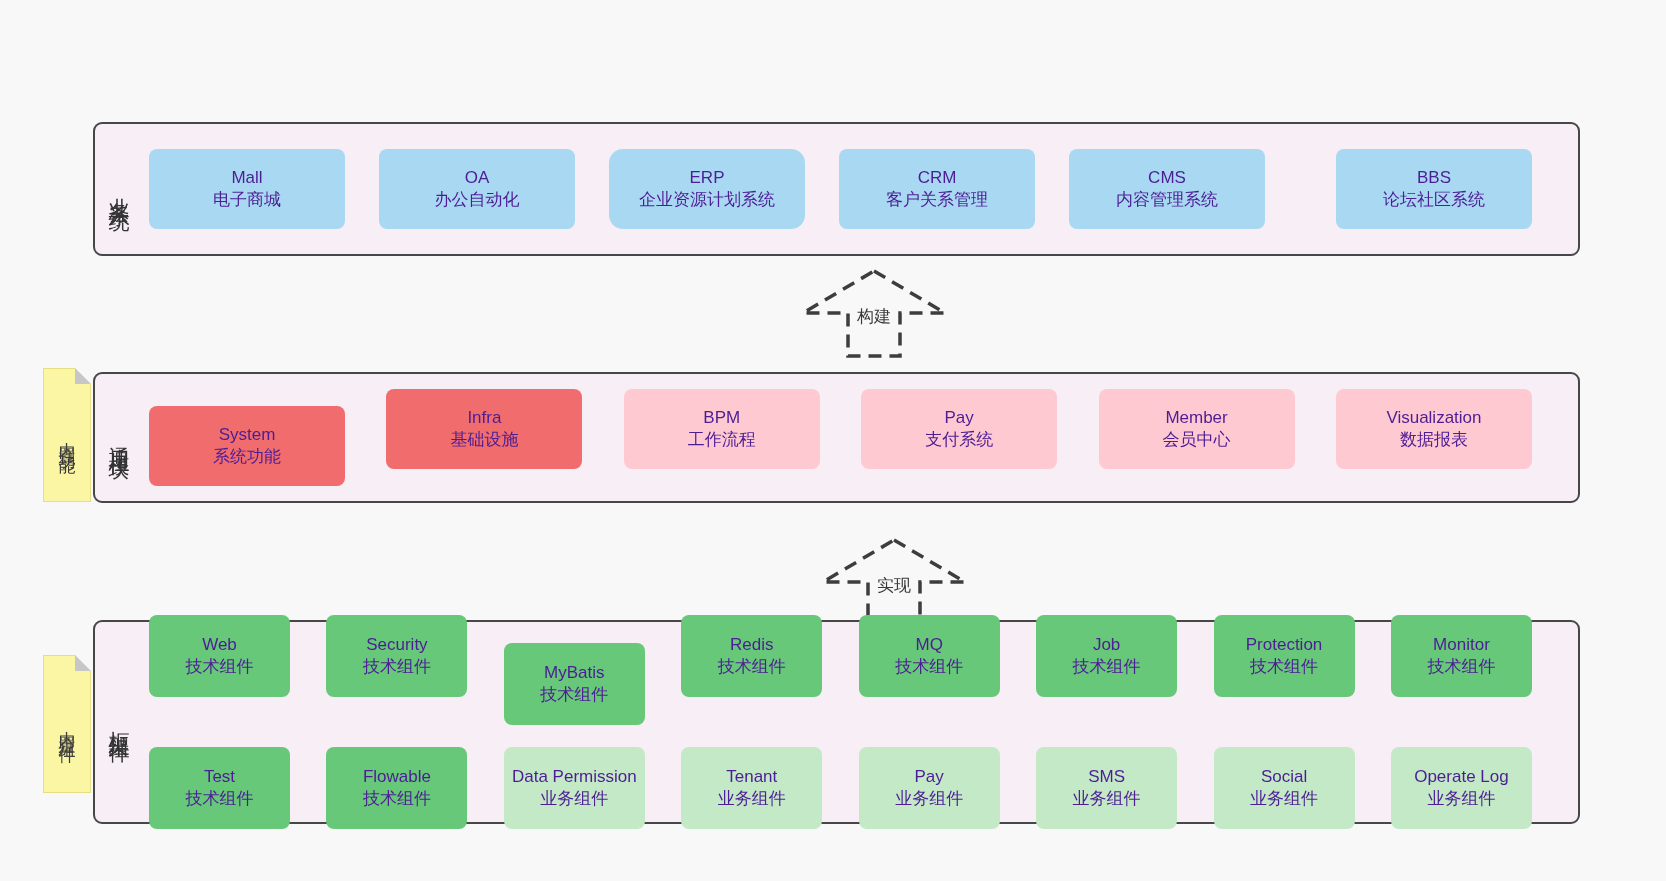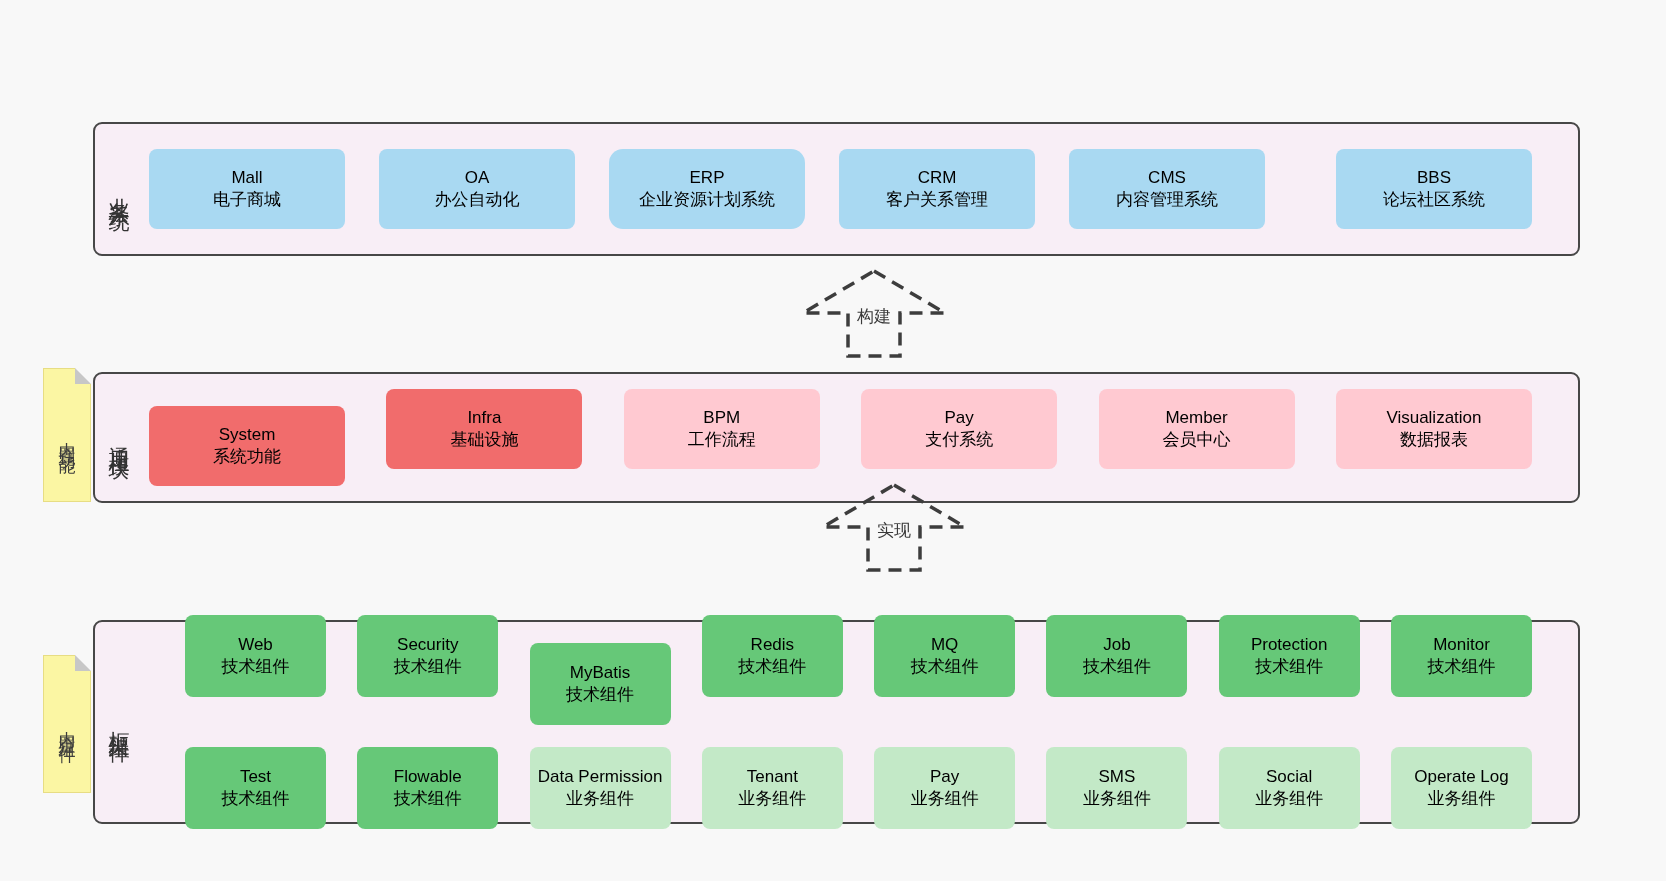--- a/index.html
+++ b/index.html
@@ -17,21 +17,21 @@
     position:absolute;left:93px;width:1487px;
     background:#f8eef6;
     border:2px solid #474747;
     border-radius:9px;
     box-sizing:border-box;
     display:flex;
     z-index:1;
   }
   #layer-0{top:122px;height:134px;}
   #layer-1{top:372px;height:131px;}
-  #layer-2{top:620px;height:204px;gap:36px;}
+  #layer-2{top:620px;height:204px;}
 
   .layer-label{
     width:48px;
     display:flex;align-items:center;justify-content:center;
     writing-mode:vertical-rl;text-orientation:upright;
     font-size:21px;letter-spacing:4px;
     color:#333;
   }
   .rows{
     flex:1;
@@ -39,21 +39,21 @@
     gap:22px;
     padding:0 46px 0 6px;
   }
   .row{display:flex;justify-content:space-between;}
 
   .box{
     border-radius:8px;
     display:flex;flex-direction:column;align-items:center;justify-content:center;
     text-align:center;
     font-size:17px;line-height:1.32;
-    color:#000000;
+    color:#4c1d95;
     box-sizing:border-box;
     padding:4px 6px;
   }
   #layer-0 .box,#layer-1 .box{width:196px;height:80px;}
   #layer-2 .box{width:141px;height:82px;}
 
   
   .note{
     position:absolute;left:43px;width:48px;
     background:#fbf6a3;
@@ -72,21 +72,21 @@
   .note-text{
     writing-mode:vertical-rl;text-orientation:upright;
     font-size:17px;letter-spacing:5px;
     padding-top:8px;
     color:#3a3a3a;
   }
 
   
   .arrow{position:absolute;width:158px;height:94px;z-index:1;}
   #arrow-0{left:795px;top:266px;}
-  #arrow-1{left:815px;top:480px;}
+  #arrow-1{left:815px;top:535px;}
   .arrow svg{display:block;width:158px;height:94px;}
   .arrow path{
     fill:none;stroke:#3d3d3d;stroke-width:3.5;
     stroke-dasharray:13 8;
   }
   .arrow-label{
     position:absolute;
     left:50%;transform:translateX(-50%);
     top:38px;
     background:#f8f8f8;

